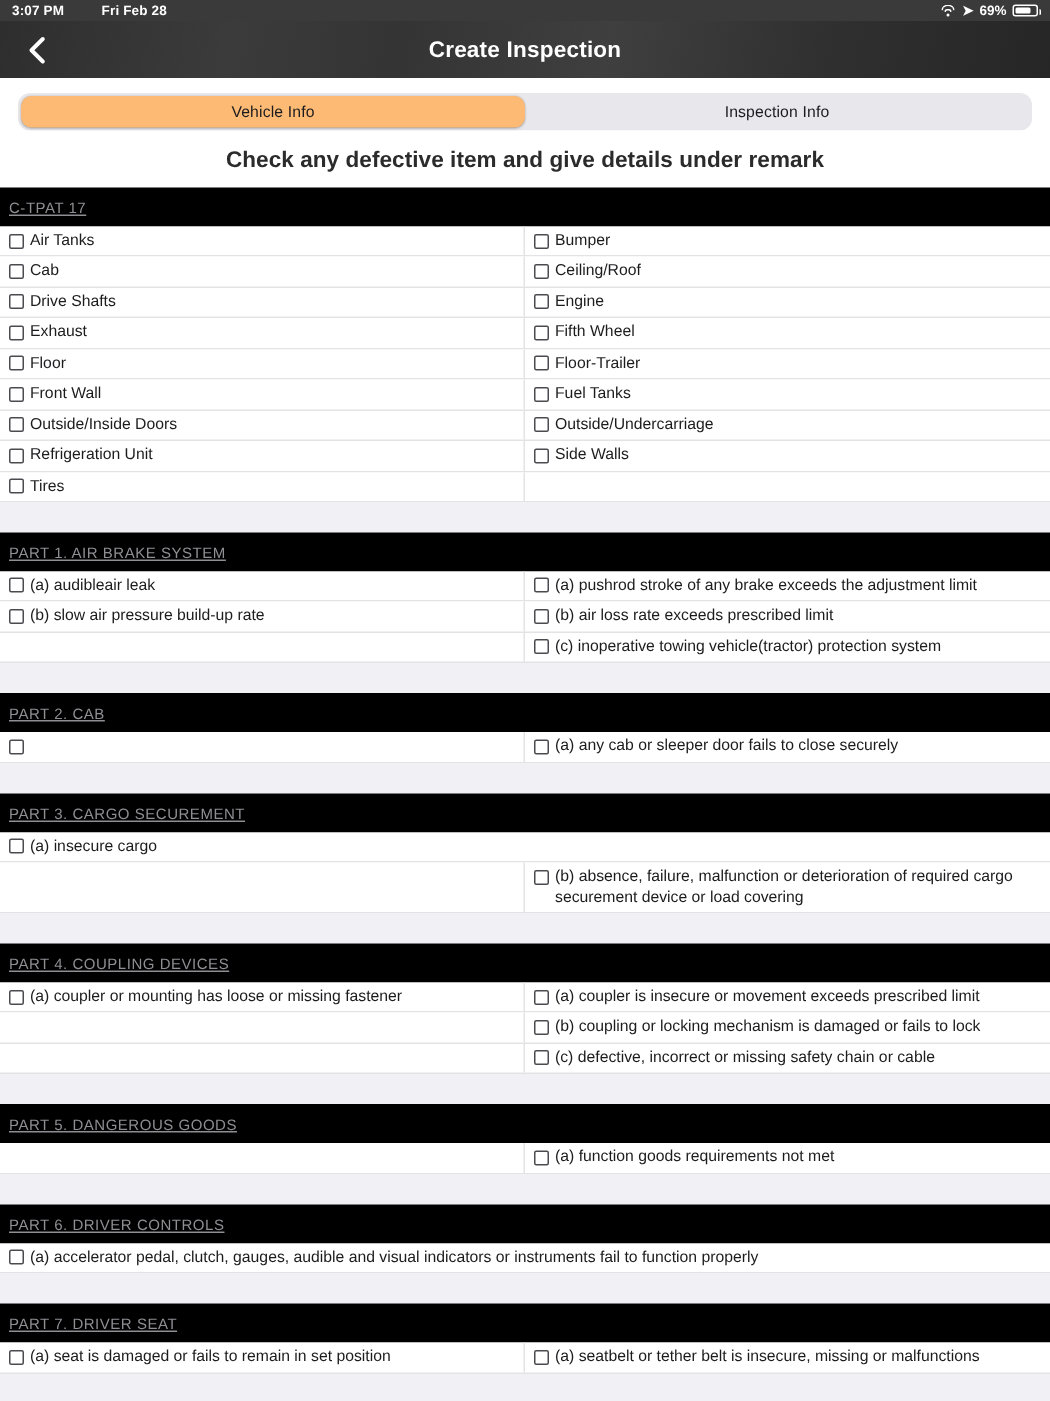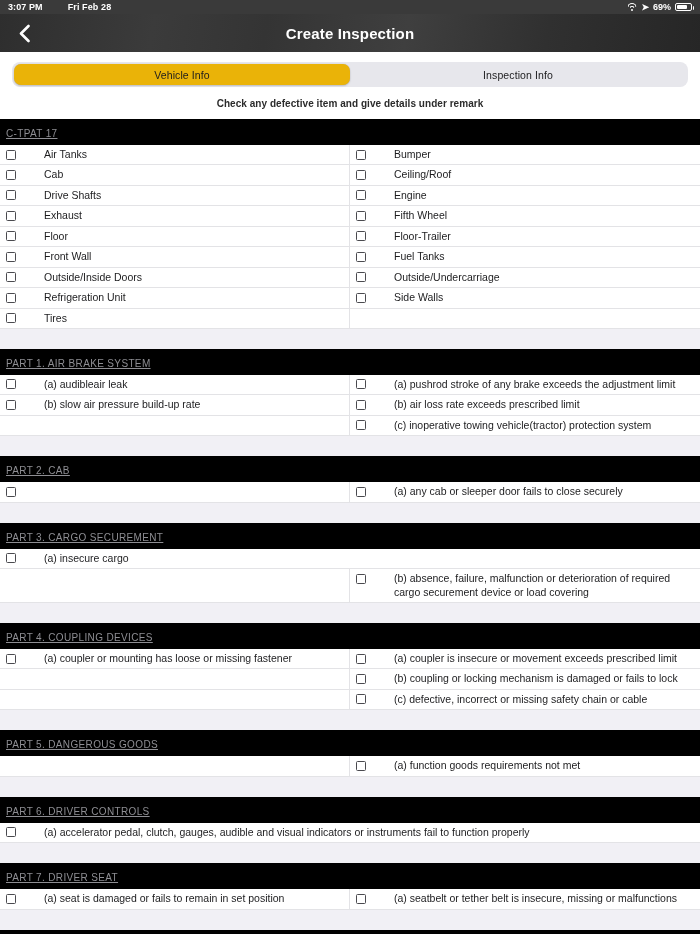--- a/index.html
+++ b/index.html
@@ -64,26 +64,26 @@
   .seg-wrap { padding:10px 12px 0 12px; background:#fff; }
   .segmented {
     display:flex; background:#e7e7ec; border-radius:8px; padding:2px; height:25px;
   }
   .seg-item {
     flex:1; display:flex; align-items:center; justify-content:center;
     font-size:10.5px; color:#1c1c1e; border-radius:7px; cursor:pointer;
     letter-spacing:.1px;
   }
   .seg-item.active {
-    background:#eab308;
+    background:#fdba74;
     box-shadow:0 0 1px rgba(0,0,0,.22), 0 1px 2px rgba(0,0,0,.16);
   }
 
   .instruction {
-    text-align:center; font-size:10px; font-weight:bold; color:#2b2b2b;
+    text-align:center; font-size:15px; font-weight:bold; color:#2b2b2b;
     padding:11px 0 10px 0; background:#fff; letter-spacing:.05px;
   }
 
   
   .list { background:#fff; }
   .sec-head {
     background:#000000; color:#8e8e93;
     font-size:10px; letter-spacing:.35px;
     padding:9px 6px 6px 6px;
     min-height:26px; display:flex; align-items:flex-end;text-decoration:underline;
@@ -100,21 +100,21 @@
     font-size:10.5px; color:#1c1c1e; line-height:1.28;
   }
   .cell.left { border-right:1px solid #e3e3e6; }
   .cell.empty { }
   .cell.full { width:100%; border-right:none; }
   .cbx {
     flex:0 0 auto; width:10px; height:10px; margin-top:1.5px;
     border:1.2px solid #4a4a4f; border-radius:1.5px; background:#fff;
     cursor:pointer;
   }
-  .cell-txt { display:block;margin-left:24px; }
+  .cell-txt { display:block; }
 </style>
 </head>
 <body>
 
 <div class="device">
 
   <div class="statusbar">
     <div class="sb-left">
       <span>3:07 PM</span>
       <span>Fri Feb 28</span>

